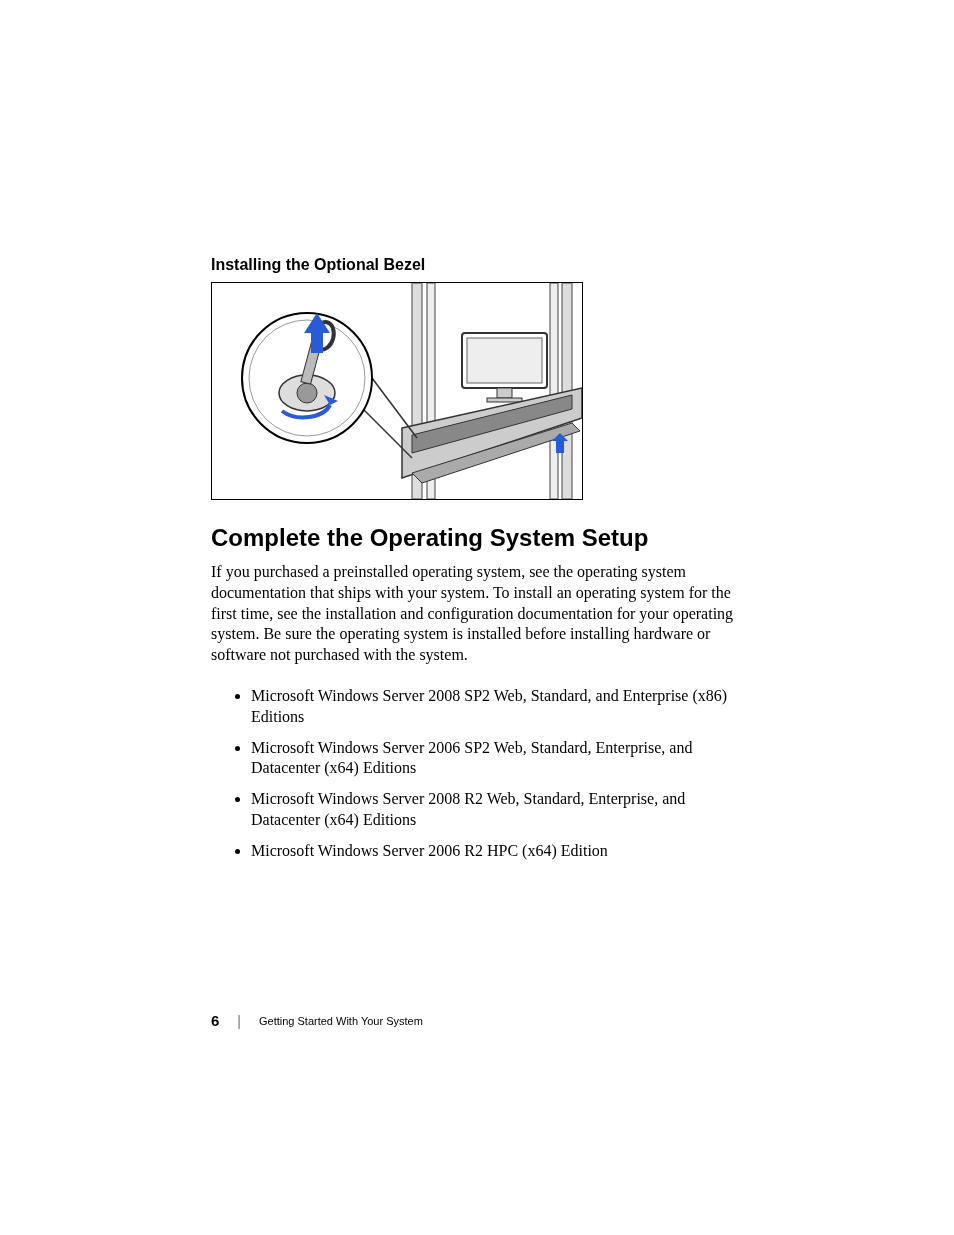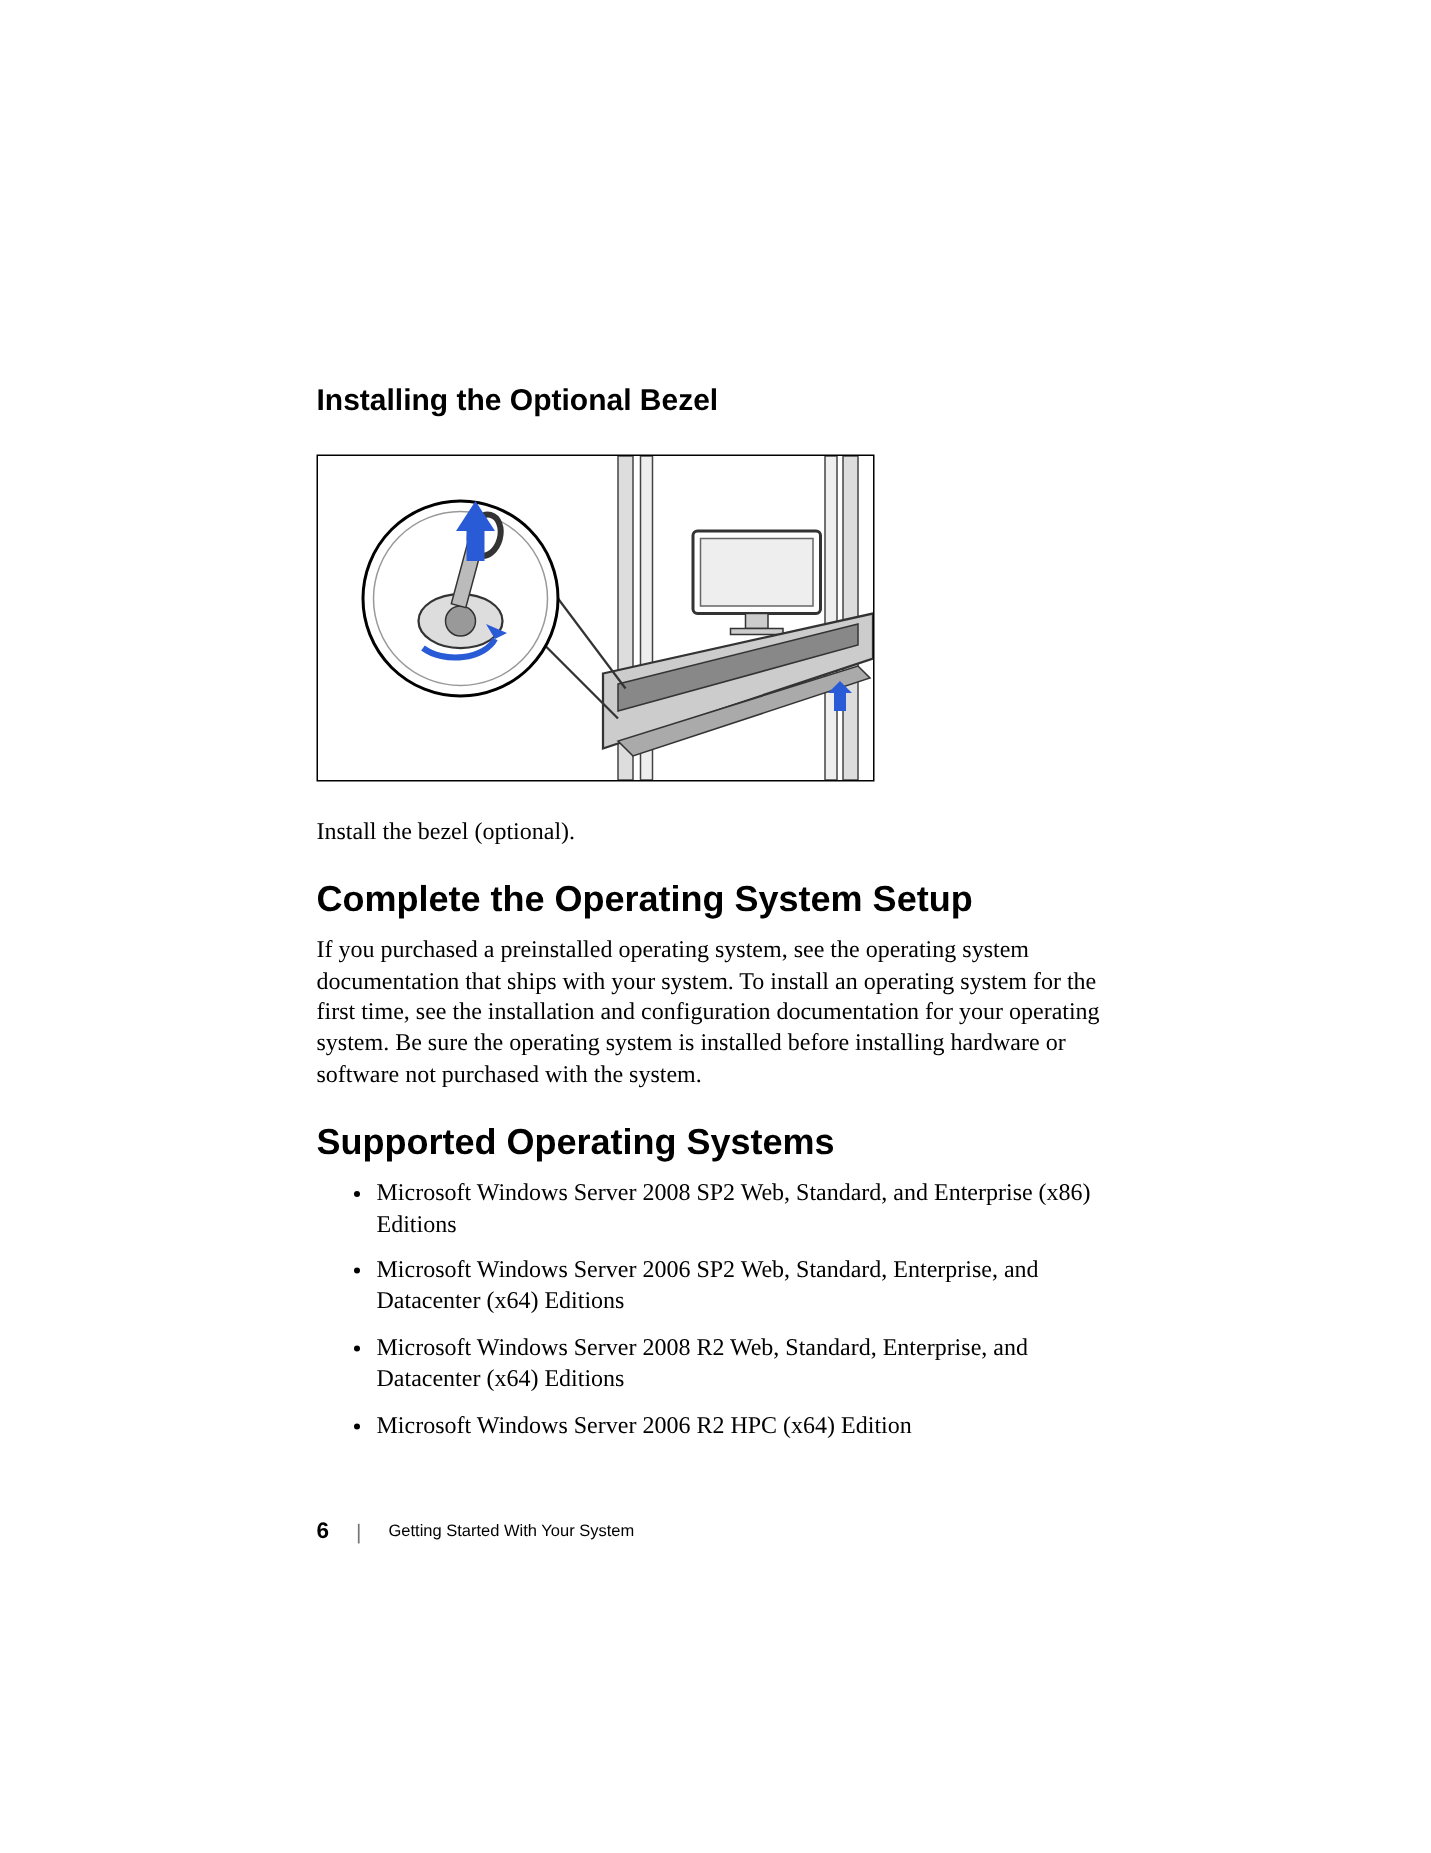--- a/index.html
+++ b/index.html
@@ -14,22 +14,22 @@
   }
   .page {
     position: absolute;
     left: 211px;
     top: 256px;
     width: 545px;
   }
   .subheading {
     font-family: Arial, Helvetica, sans-serif;
     font-weight: bold;
-    font-size: 20px;
-    margin-bottom: 24px;
+    font-size: 16px;
+    margin-bottom: 8px;
   }
   .illustration {
     width: 370px;
     height: 216px;
     border: 1px solid #000;
     display: flex;
     align-items: center;
     justify-content: center;
     margin-bottom: 24px;
     position: relative;
@@ -118,27 +118,25 @@
       <rect x="90" y="55" width="10" height="45" fill="#bbb" stroke="#333" transform="rotate(15 95 95)"></rect>
       <ellipse cx="100" cy="50" rx="10" ry="14" fill="none" stroke="#333" stroke-width="4" transform="rotate(15 95 95)"></ellipse>
 
       <polygon points="105,30 118,50 111,50 111,70 99,70 99,50 92,50" fill="#2a5bd7"></polygon>
 
       <path d="M 70 128 A 28 18 0 0 0 118 122" fill="none" stroke="#2a5bd7" stroke-width="4"></path>
       <polygon points="118,122 112,112 126,118" fill="#2a5bd7"></polygon>
     </svg>
   </div>
 
-  <p class="body-text">Install the bezel (optional).</p>
 
   <h2 class="h2">Complete the Operating System Setup</h2>
 
   <p class="body-text">If you purchased a preinstalled operating system, see the operating system documentation that ships with your system. To install an operating system for the first time, see the installation and configuration documentation for your operating system. Be sure the operating system is installed before installing hardware or software not purchased with the system.</p>
 
-  <h2 class="h2">Supported Operating Systems</h2>
 
   <ul class="os-list">
     <li>Microsoft Windows Server 2008 SP2 Web, Standard, and Enterprise (x86) Editions</li>
     <li>Microsoft Windows Server 2006 SP2 Web, Standard, Enterprise, and Datacenter (x64) Editions</li>
     <li>Microsoft Windows Server 2008 R2 Web, Standard, Enterprise, and Datacenter (x64) Editions</li>
     <li>Microsoft Windows Server 2006 R2 HPC (x64) Edition</li>
   </ul>
 
 </div>
 

